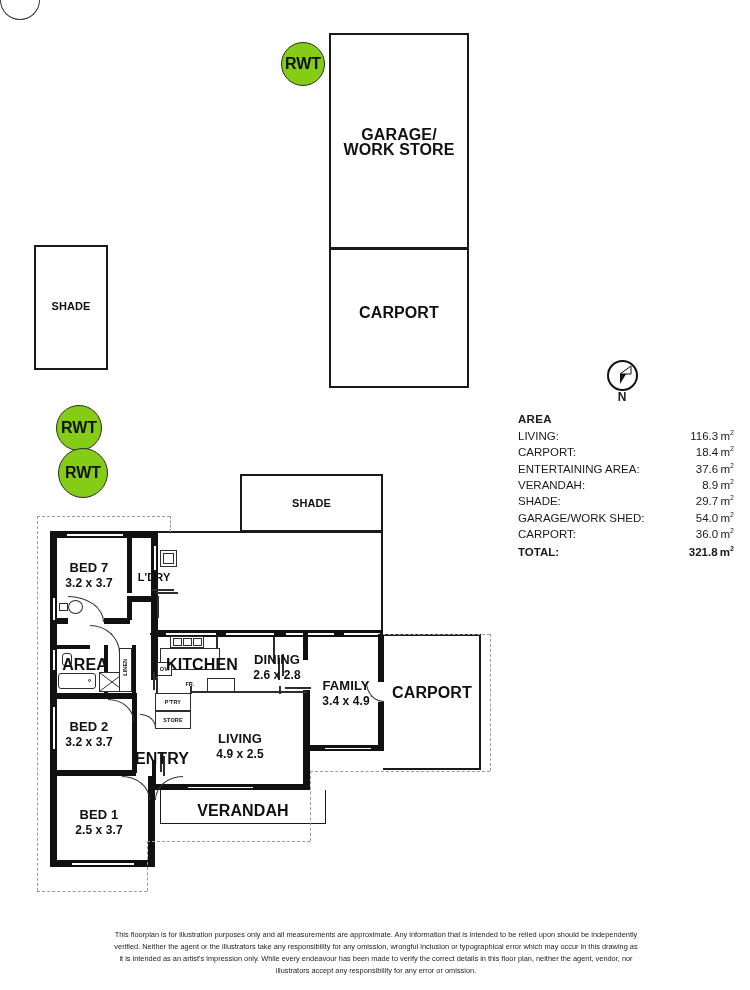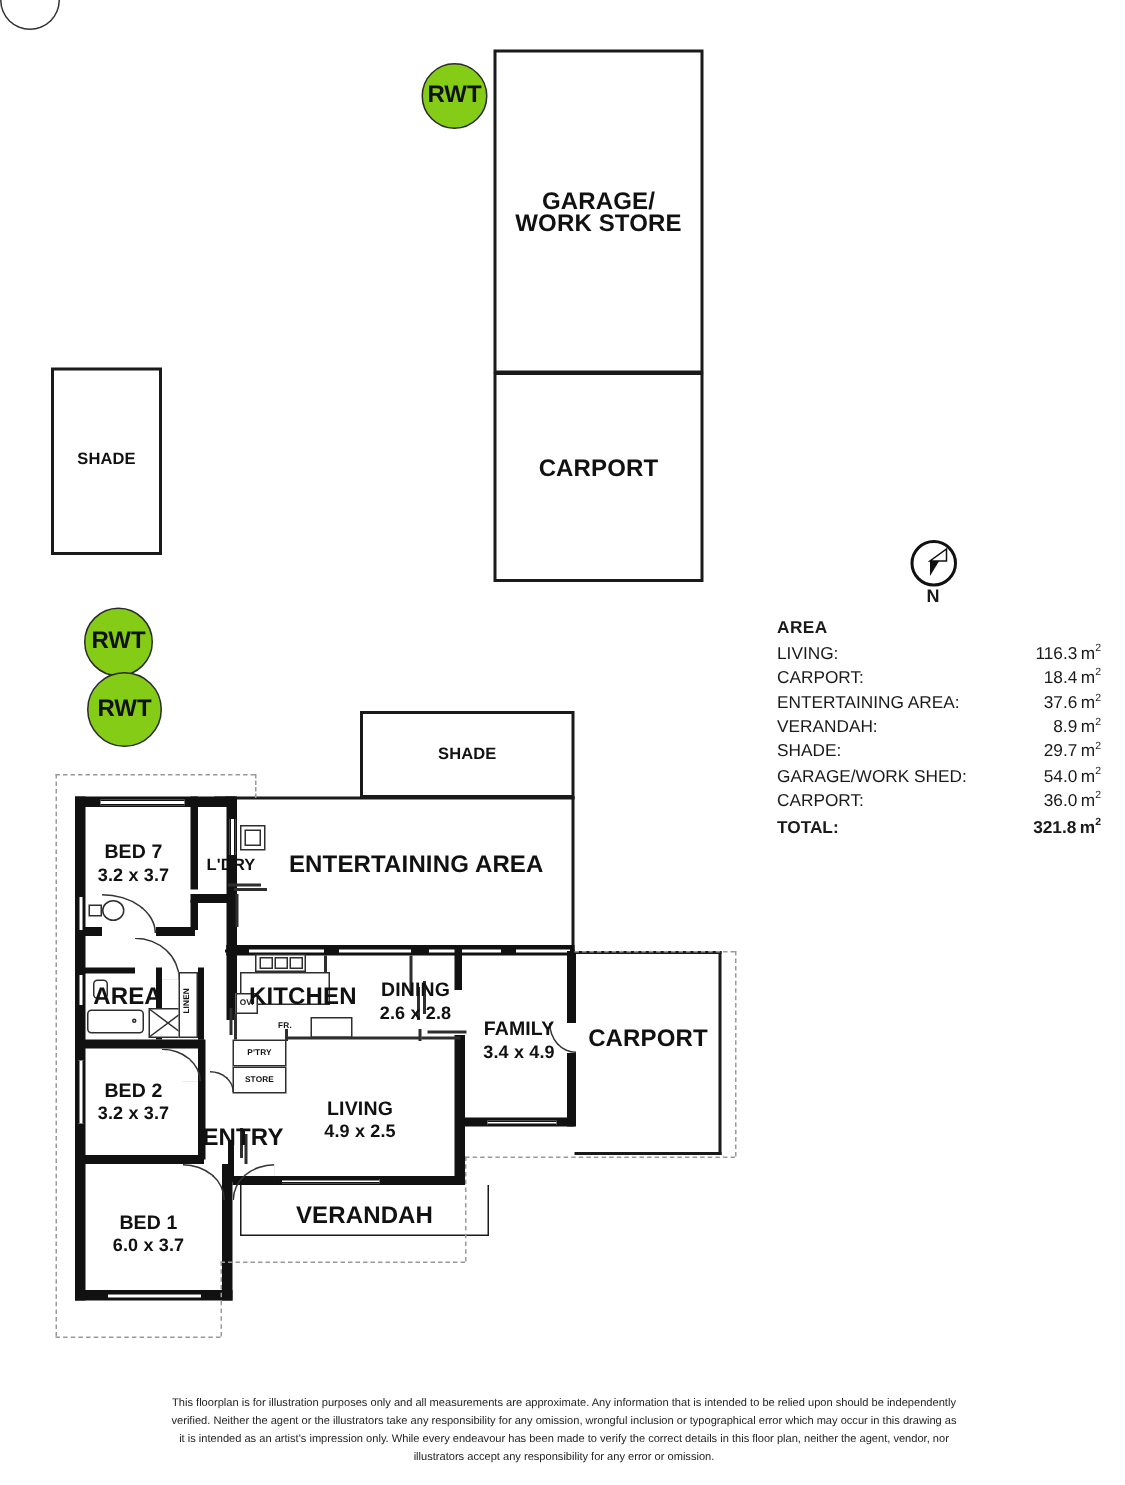--- a/index.html
+++ b/index.html
@@ -222,21 +222,20 @@
       <span class="v"><span>321.8</span> <span>m</span><sup>2</sup></span>
     </div>
   </div>
 
   <div class="abs thin-box" style="left:240px; top:474px; width:143px; height:58px;"></div>
   <div class="lbl lbl-sm" style="left:240px; top:497px; width:143px;">SHADE</div>
 
   <div class="abs" style="left:150px; top:531px; width:233px; height:104px;
               border-right:2px solid #1a1a1a; border-bottom:2px solid #1a1a1a;
               border-top:2px solid #1a1a1a; box-sizing:border-box;"></div>
-  <div class="lbl lbl-md" style="left:170px; top:568px; width:215px;">ENTERTAINING AREA</div>
 
   <div class="abs" style="left:383px; top:634px; width:98px; height:136px;
               border:2px solid #1a1a1a; border-left:none; box-sizing:border-box;"></div>
   <div class="lbl lbl-md" style="left:383px; top:684px; width:98px;">CARPORT</div>
 
   <div class="abs" style="left:160px; top:790px; width:166px; height:34px;
               border:1.6px solid #1a1a1a; border-top:none; box-sizing:border-box;"></div>
   <div class="lbl lbl-md" style="left:160px; top:802px; width:166px;">VERANDAH</div>
 
   <div class="abs wall" style="left:50px; top:531px; width:101px; height:7px;"></div>
@@ -411,21 +410,21 @@
     <span>BED 2</span><br>
     <span class="dim">3.2 x 3.7</span>
   </div>
 
   <div class="lbl lbl-md" style="left:134px; top:750px; width:56px;">
     <span>ENTRY</span>
   </div>
 
   <div class="lbl lbl-lg" style="left:58px; top:807px; width:82px;">
     <span>BED 1</span><br>
-    <span class="dim">6.0 x 3.7</span>
+    <span class="dim">2.5 x 3.7</span>
   </div>
 
   <div class="dash dash-t" style="left:37px; top:516px; width:133px; height:0;"></div>
   <div class="dash dash-r" style="left:170px; top:516px; width:0; height:16px;"></div>
 
   <div class="dash dash-l" style="left:37px; top:516px; width:0; height:375px;"></div>
 
   <div class="dash dash-b" style="left:37px; top:891px; width:110px; height:0;"></div>
   <div class="dash dash-r" style="left:147px; top:841px; width:0; height:50px;"></div>
   <div class="dash dash-t" style="left:147px; top:841px; width:163px; height:0;"></div>

